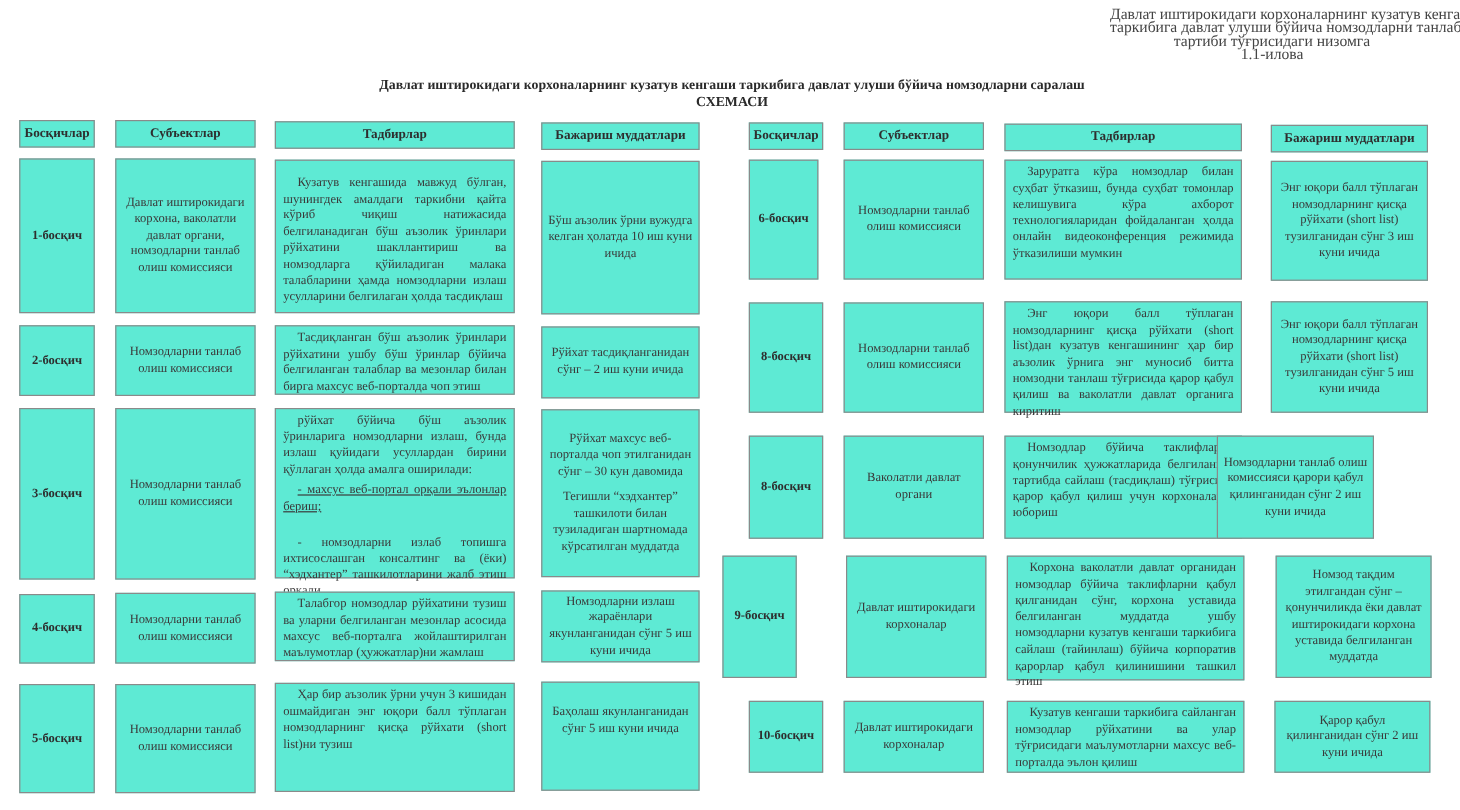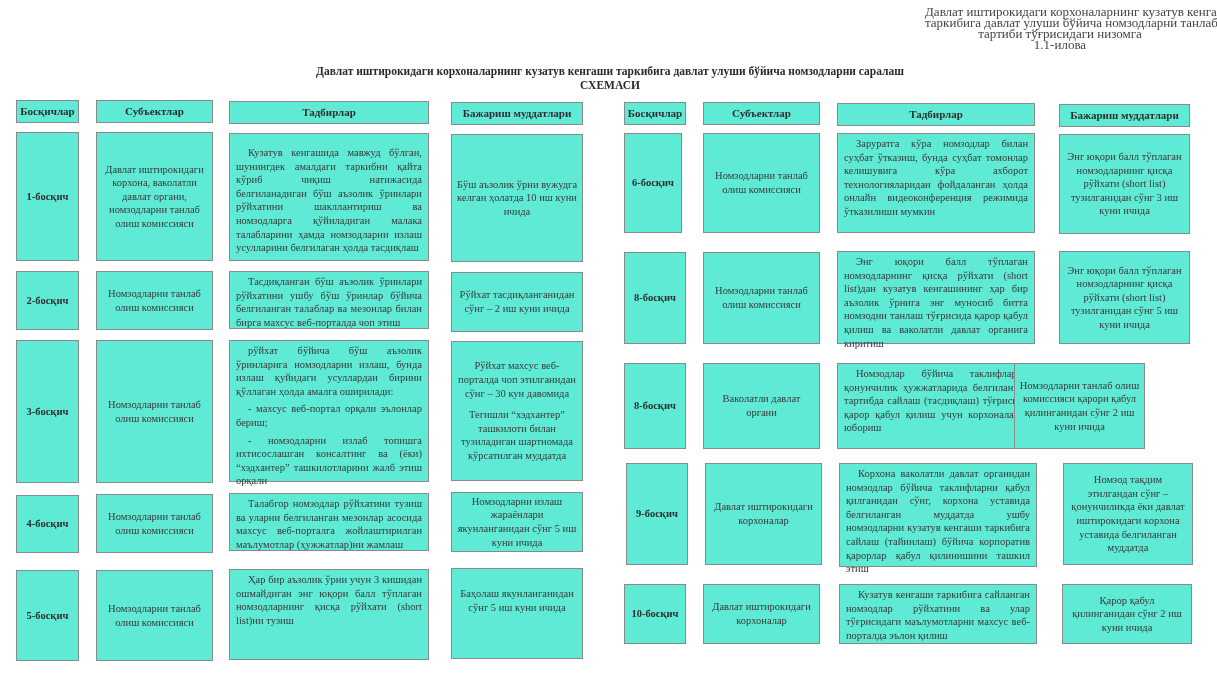--- a/index.html
+++ b/index.html
@@ -66,21 +66,21 @@
 </div>
 <div class="box term" style="left:451px;top:272px;width:132px;height:60px;">
   <p>Рўйхат тасдиқланганидан сўнг – 2 иш куни ичида</p>
 </div>
 
 <div class="box stage center" style="left:16px;top:340px;width:63px;height:143px;">3-босқич</div>
 <div class="box center" style="left:96px;top:340px;width:117px;height:143px;">Номзодларни танлаб олиш комиссияси</div>
 <div class="box just" style="left:229px;top:340px;width:200px;height:142px;">
   <div>
     <p style="margin-bottom:4px;">рўйхат бўйича бўш аъзолик ўринларига номзодларни излаш, бунда излаш қуйидаги усуллардан бирини қўллаган ҳолда амалга оширилади:</p>
-    <p style="margin-bottom:4px;">- махсус веб-портал орқали эълонлар бериш;</p>
+    <p style="margin-bottom:16px;text-decoration:underline;">- махсус веб-портал орқали эълонлар бериш;</p>
     <p>- номзодларни излаб топишга ихтисослашган консалтинг ва (ёки) “хэдхантер” ташкилотларини жалб этиш орқали</p>
   </div>
 </div>
 <div class="box term" style="left:451px;top:341px;width:132px;height:140px;">
   <p>Рўйхат махсус веб-порталда чоп этилганидан сўнг – 30 кун давомида</p>
   <p>Тегишли “хэдхантер” ташкилоти билан тузиладиган шартномада кўрсатилган муддатда</p>
 </div>
 
 <div class="box stage center" style="left:16px;top:495px;width:63px;height:58px;">4-босқич</div>
 <div class="box center" style="left:96px;top:494px;width:117px;height:59px;">Номзодларни танлаб олиш комиссияси</div>
@@ -130,21 +130,21 @@
 <div class="box center" style="left:703px;top:363px;width:117px;height:86px;">Ваколатли давлат органи</div>
 <div class="box just" style="left:837px;top:363px;width:198px;height:86px;">
   <div>
       <p>Номзодлар бўйича таклифларни қонунчилик ҳужжатларида белгиланган тартибда сайлаш (тасдиқлаш) тўғрисида қарор қабул қилиш учун корхоналарга юбориш</p>
     </div>
 </div>
 <div class="box term" style="left:1014px;top:363px;width:131px;height:86px;">
   <p>Номзодларни танлаб олиш комиссияси қарори қабул қилинганидан сўнг 2 иш куни ичида</p>
 </div>
 
-<div class="box stage center" style="left:626px;top:463px;width:62px;height:102px;">9-босқич</div>
+<div class="box stage center" style="left:602px;top:463px;width:62px;height:102px;">9-босқич</div>
 <div class="box center" style="left:705px;top:463px;width:117px;height:102px;">Давлат иштирокидаги корхоналар</div>
 <div class="box just" style="left:839px;top:463px;width:198px;height:104px;">
   <div>
       <p>Корхона ваколатли давлат органидан номзодлар бўйича таклифларни қабул қилганидан сўнг, корхона уставида белгиланган муддатда ушбу номзодларни кузатув кенгаши таркибига сайлаш (тайинлаш) бўйича корпоратив қарорлар қабул қилинишини ташкил этиш</p>
     </div>
 </div>
 <div class="box term" style="left:1063px;top:463px;width:130px;height:102px;">
   <p>Номзод тақдим этилгандан сўнг – қонунчиликда ёки давлат иштирокидаги корхона уставида белгиланган муддатда</p>
 </div>
 

